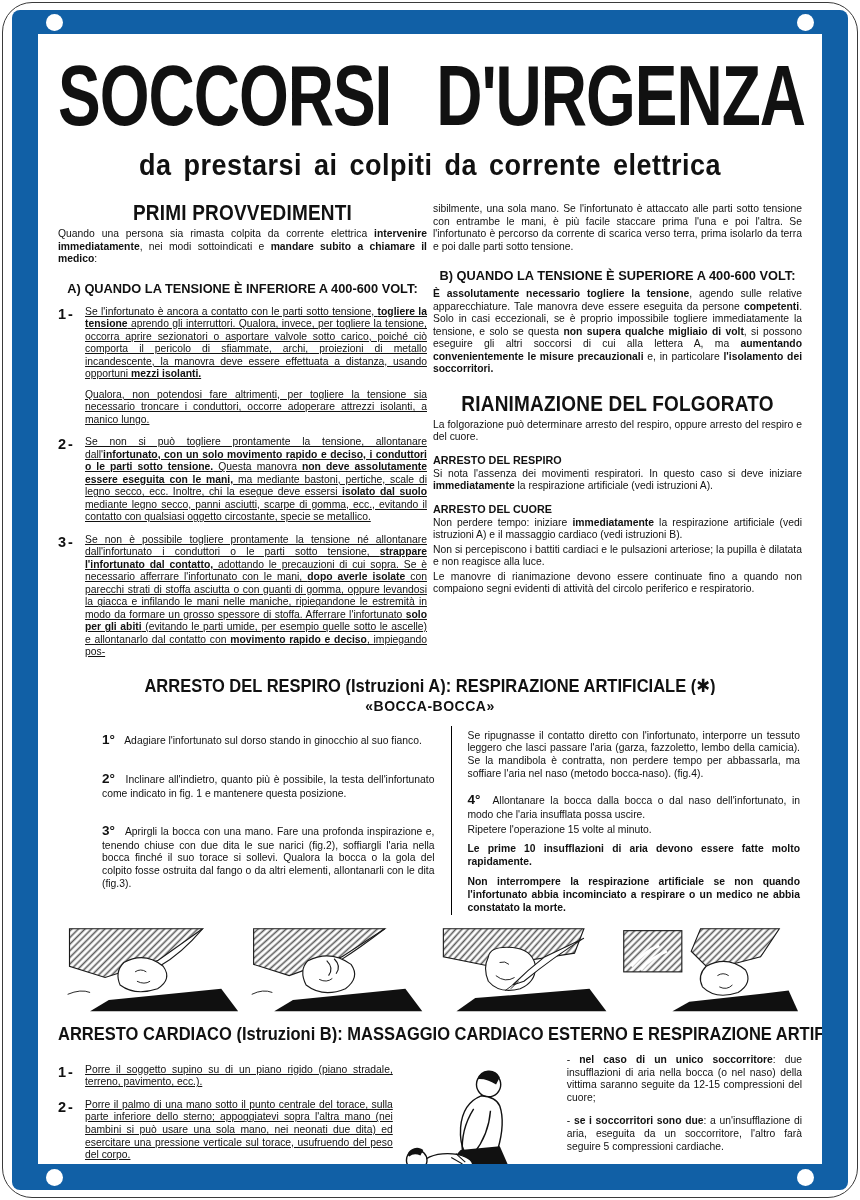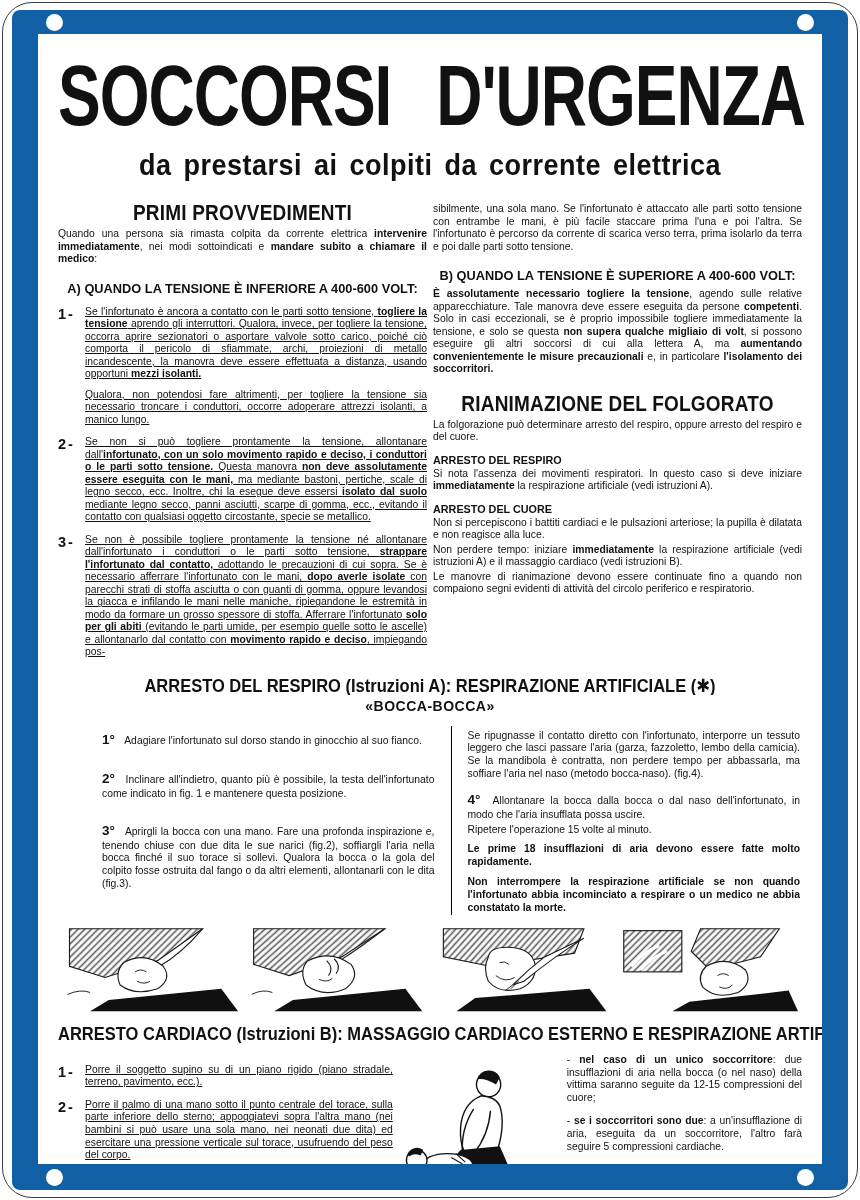--- a/index.html
+++ b/index.html
@@ -120,40 +120,40 @@
         <div class="h-mid">B) QUANDO LA TENSIONE È SUPERIORE A 400-600 VOLT:</div>
         <p class="body"><b>È assolutamente necessario togliere la tensione</b>, agendo sulle relative apparecchiature. Tale manovra deve essere eseguita da persone <b>competenti</b>. Solo in casi eccezionali, se è proprio impossibile togliere immediatamente la tensione, e solo se questa <b>non supera qualche migliaio di volt</b>, si possono eseguire gli altri soccorsi di cui alla lettera A, ma <b>aumentando convenientemente le misure precauzionali</b> e, in particolare <b>l'isolamento dei soccorritori.</b></p>
 
         <div class="h-big" style="margin-top:16px;">RIANIMAZIONE DEL FOLGORATO</div>
         <p class="body">La folgorazione può determinare arresto del respiro, oppure arresto del respiro e del cuore.</p>
 
         <div class="h-small">ARRESTO DEL RESPIRO</div>
         <p class="body tight">Si nota l'assenza dei movimenti respiratori. In questo caso si deve iniziare <b>immediatamente</b> la respirazione artificiale (vedi istruzioni A).</p>
 
         <div class="h-small">ARRESTO DEL CUORE</div>
+        <p class="body tight">Non perdere tempo: iniziare <b>immediatamente</b> la respirazione artificiale (vedi istruzioni A) e il massaggio cardiaco (vedi istruzioni B).</p>
         <p class="body tight">Non si percepiscono i battiti cardiaci e le pulsazioni arteriose; la pupilla è dilatata e non reagisce alla luce.</p>
-        <p class="body tight">Non perdere tempo: iniziare <b>immediatamente</b> la respirazione artificiale (vedi istruzioni A) e il massaggio cardiaco (vedi istruzioni B).</p>
         <p class="body tight">Le manovre di rianimazione devono essere continuate fino a quando non compaiono segni evidenti di attività del circolo periferico e respiratorio.</p>
       </div>
     </div>
 
     <div class="sec-head">ARRESTO DEL RESPIRO (Istruzioni A): RESPIRAZIONE ARTIFICIALE (✱)</div>
     <div class="sec-sub">«BOCCA-BOCCA»</div>
 
     <div class="resp-cols">
       <div class="resp-left">
         <p class="degitem"><b>1°</b> Adagiare l'infortunato sul dorso stando in ginocchio al suo fianco.</p>
         <p class="degitem"><b>2°</b> Inclinare all'indietro, quanto più è possibile, la testa dell'infortunato come indicato in fig. 1 e mantenere questa posizione.</p>
         <p class="degitem"><b>3°</b> Aprirgli la bocca con una mano. Fare una profonda inspirazione e, tenendo chiuse con due dita le sue narici (fig.2), soffiargli l'aria nella bocca finché il suo torace si sollevi. Qualora la bocca o la gola del colpito fosse ostruita dal fango o da altri elementi, allontanarli con le dita (fig.3).</p>
       </div>
       <div class="resp-right">
         <p class="body tight">Se ripugnasse il contatto diretto con l'infortunato, interporre un tessuto leggero che lasci passare l'aria (garza, fazzoletto, lembo della camicia). Se la mandibola è contratta, non perdere tempo per abbassarla, ma soffiare l'aria nel naso (metodo bocca-naso). (fig.4).</p>
         <p class="degitem m12"><b>4°</b> Allontanare la bocca dalla bocca o dal naso dell'infortunato, in modo che l'aria insufflata possa uscire.</p>
         <p class="body tight">Ripetere l'operazione 15 volte al minuto.</p>
-        <p class="bline">Le prime 18 insufflazioni di aria devono essere fatte molto rapidamente.</p>
+        <p class="bline">Le prime 10 insufflazioni di aria devono essere fatte molto rapidamente.</p>
         <p class="bline">Non interrompere la respirazione artificiale se non quando l'infortunato abbia incominciato a respirare o un medico ne abbia constatato la morte.</p>
       </div>
     </div>
 
     <div class="figrow">
       <div class="fig">
         <svg viewBox="0 0 190 88" xmlns="http://www.w3.org/2000/svg">
           <defs>
               <pattern id="h1" width="5" height="5" patternUnits="userSpaceOnUse" patternTransform="rotate(45)">
                 <line x1="2.5" y1="0" x2="2.5" y2="5" stroke="#5a5a5a" stroke-width="1.7"></line>

